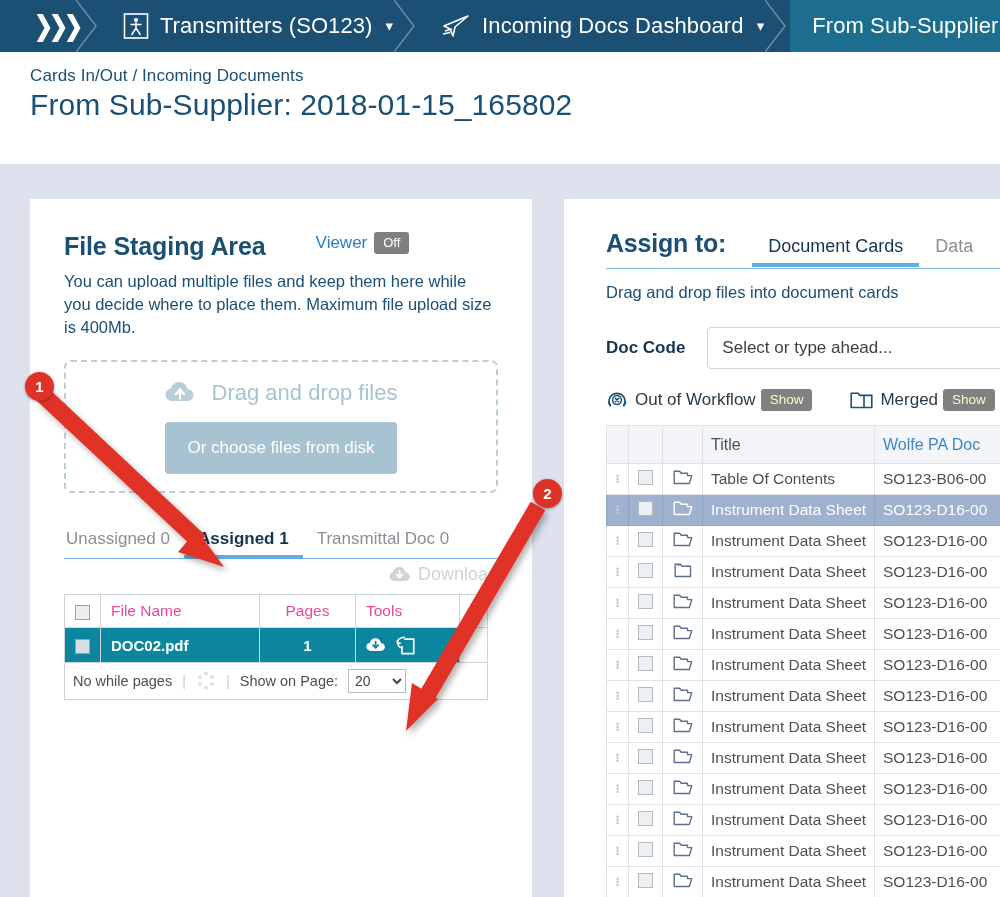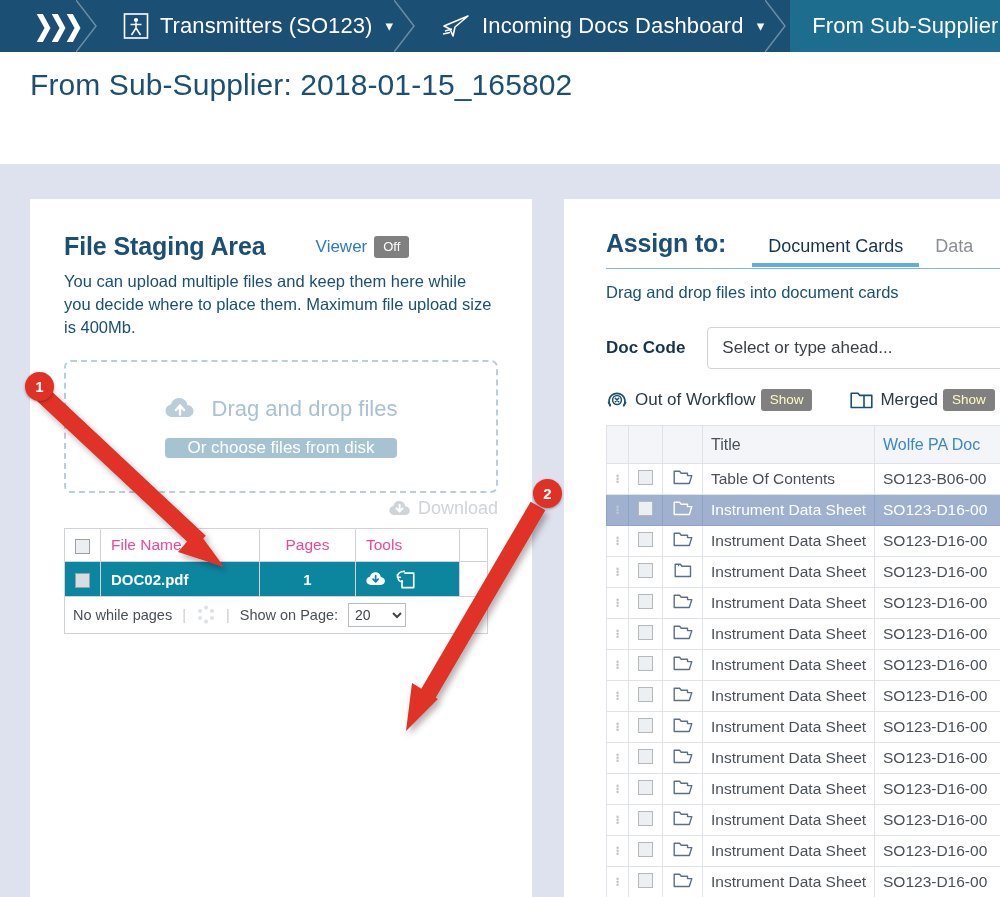--- a/index.html
+++ b/index.html
@@ -77,21 +77,21 @@
   }
 
   
   .left-panel {
     position: absolute; left: 30px; top: 199px;
     width: 502px; height: 698px;
     background: #ffffff;
   }
   .lp-pad { padding: 33px 34px 0 34px; }
   .lp-head-row {
-    display: flex; align-items: center;
+    display: flex; align-items: flex-start;
   }
   .lp-title {
     font-size: 25px; font-weight: 700; color: #1b4f74;
     letter-spacing: -0.1px;
   }
   .viewer-wrap {
     margin-left: 50px; display: flex; align-items: center;
   }
   .viewer-label {
     font-size: 17px; color: #2f7bbf; margin-right: 7px;
@@ -118,21 +118,21 @@
   }
   .dz-row { display: flex; align-items: center; justify-content: center; }
   .dz-cloud { margin-right: 17px; display: flex; }
   .dz-text {
     font-size: 22px; color: #a7c3d2; font-weight: 400;
   }
   .dz-btn {
     margin-top: 16px;
     background: #a7c3d2; color: #ffffff;
     border: none; border-radius: 4px;
-    font-size: 17px; padding: 0 22px;
+    font-size: 17px; padding: 16px 22px;
     font-family: "Liberation Sans", sans-serif;
     cursor: pointer;
   }
 
   
   .lp-tabs {
     display: flex; align-items: flex-end;
     margin-top: 28px;
     border-bottom: 1px solid #7eb6dd;
     height: 38px;
@@ -364,20 +364,21 @@
       <path d="M0,0 L20,26 L0,52" fill="none" stroke="rgba(255,255,255,0.35)" stroke-width="1.5"></path>
     </svg>
   </div>
 
   <div class="nav-seg s3">
     <span class="nav-label">From Sub-Supplier: 201</span>
   </div>
 </div>
 
 <div class="page-head">
+  <div class="breadcrumb-text">Cards In/Out / Incoming Documents</div>
   <div class="page-title">From Sub-Supplier: 2018-01-15_165802</div>
 </div>
 
 <div class="body-bg"></div>
 
 <div class="left-panel">
   <div class="lp-pad">
 
     <div class="lp-head-row">
       <div class="lp-title">File Staging Area</div>
@@ -395,20 +396,25 @@
           <svg width="30" height="23" viewBox="0 0 30 23">
             <path d="M7.5 20 C3.4 20 0.5 17.2 0.5 13.7 C0.5 10.6 2.9 8 6 7.6 C6.7 3.7 10.1 0.9 14.2 0.9 C18.5 0.9 22 4 22.4 8 C25.9 8.3 28.5 11 28.5 14.2 C28.5 17.4 25.8 20 22.4 20 Z" fill="#b9ced9"></path>
             <path d="M15 17.5 L15 9.5 M15 8.5 L11 13 M15 8.5 L19 13" stroke="#ffffff" stroke-width="2.4" fill="none" stroke-linecap="round"></path>
           </svg>
         </span>
         <span class="dz-text">Drag and drop files</span>
       </div>
       <button class="dz-btn">Or choose files from disk</button>
     </div>
 
+    <div class="lp-tabs">
+      <div class="lp-tab">Unassigned 0</div>
+      <div class="lp-tab active">Assigned 1</div>
+      <div class="lp-tab">Transmittal Doc 0</div>
+    </div>
 
 
     <div class="download-row">
       <span class="dl-cloud">
         <svg width="22" height="17" viewBox="0 0 22 17">
           <path d="M5.5 15 C2.6 15 0.4 13 0.4 10.4 C0.4 8.2 2.1 6.3 4.3 6 C4.8 3.1 7.3 1 10.3 1 C13.4 1 16 3.3 16.3 6.2 C18.9 6.4 20.8 8.3 20.8 10.7 C20.8 13.1 18.8 15 16.3 15 Z" fill="#cfd4d8"></path>
           <path d="M10.6 4.8 L10.6 11 M7.6 8.4 L10.6 11.6 L13.6 8.4" stroke="#ffffff" stroke-width="1.9" fill="none" stroke-linecap="round" stroke-linejoin="round"></path>
         </svg>
       </span>
       <span>Download</span>

